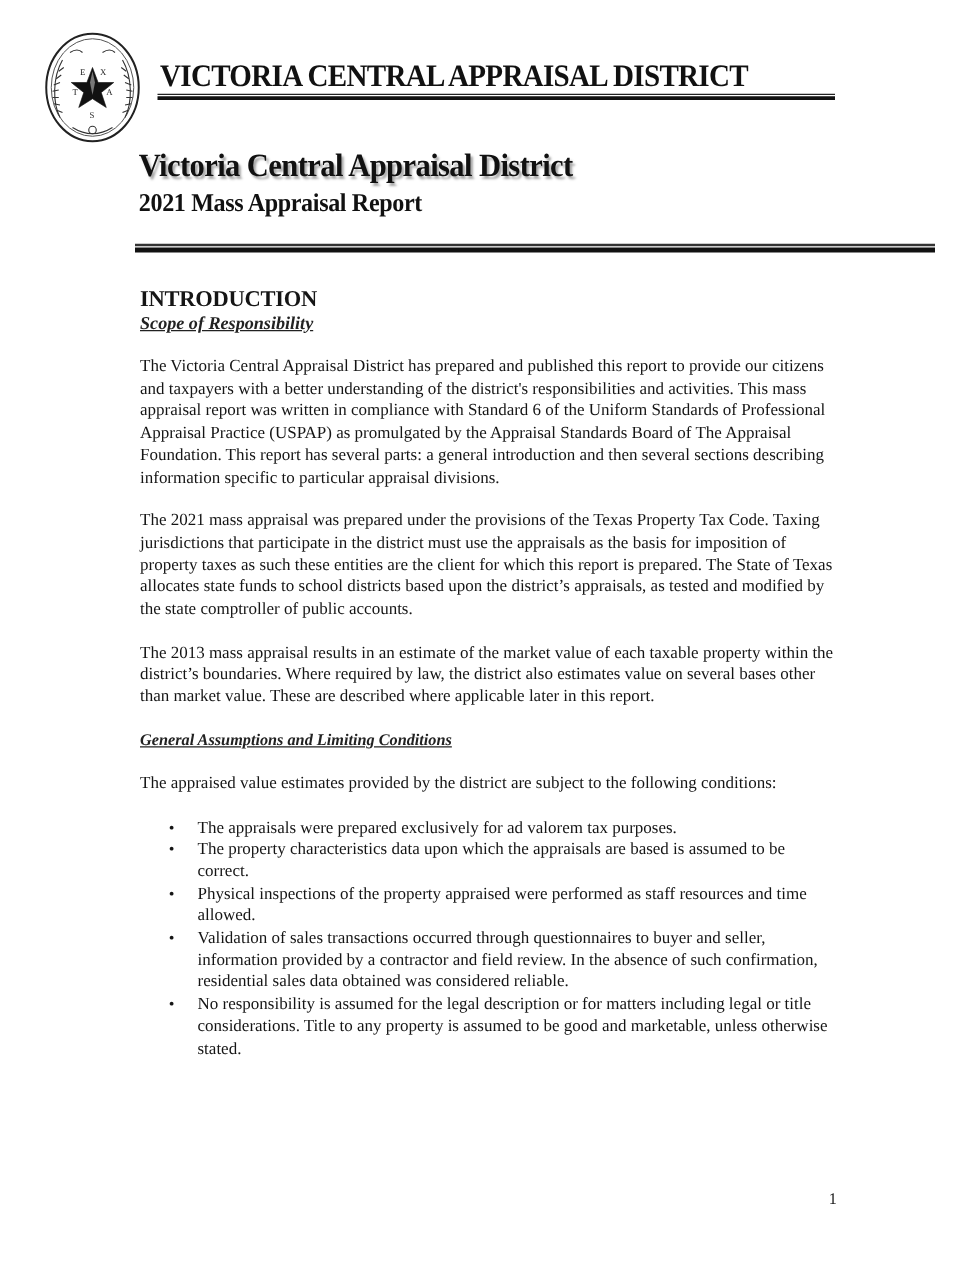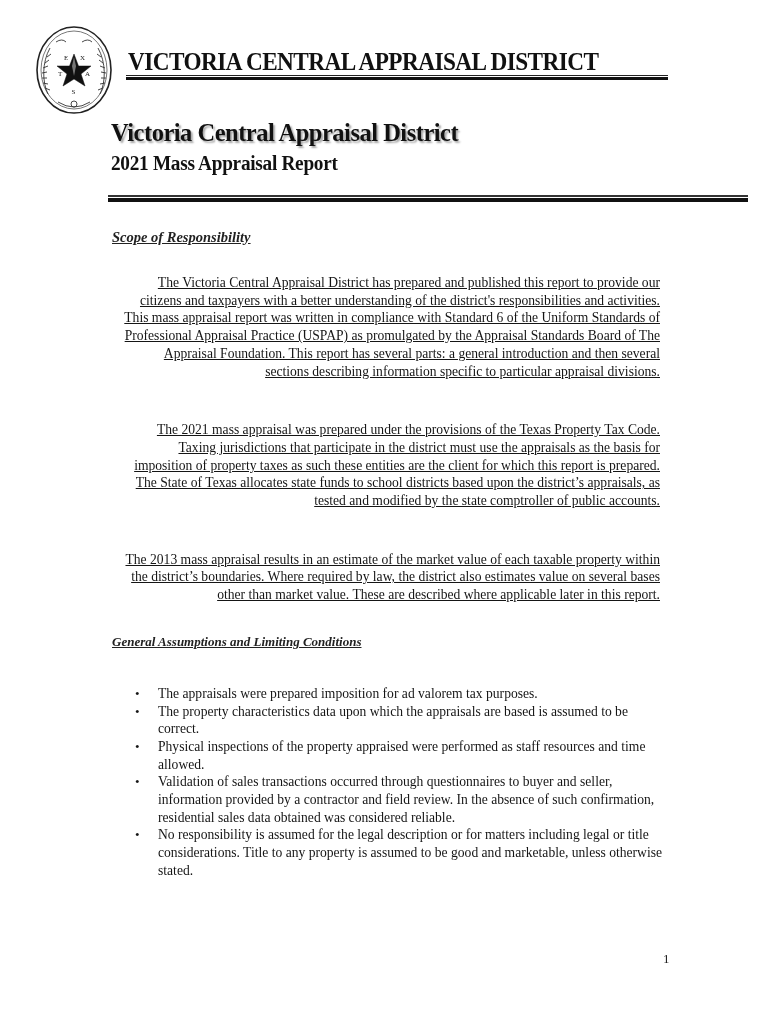--- a/index.html
+++ b/index.html
@@ -132,23 +132,22 @@
       line-height: 18px;
       text-decoration: underline;
       margin: 0 0 0 0;
       color: #222;
     }
     .h-sub.gen {
       font-size: 13px;
       line-height: 20px;
     }
     p {
-      margin: 12px;
-      text-align: right;
-      text-decoration: underline;
+      margin: 0;
+      text-align: left;
     }
     .gap-after-sub { height: 16px; }
     .gap-para { height: 17px; }
     ul.bullets {
       list-style: none;
       margin: 0;
       padding: 0;
     }
     ul.bullets li {
       position: relative;
@@ -207,41 +206,43 @@
   <div class="letterhead">VICTORIA CENTRAL APPRAISAL DISTRICT</div>
   <div class="letterhead-rule-thin"></div>
   <div class="letterhead-rule-thick"></div>
 
   <div class="title">Victoria Central Appraisal District</div>
   <div class="subtitle">2021 Mass Appraisal Report</div>
   <div class="sep-thin"></div>
   <div class="sep-thick"></div>
 
   <div class="content">
+    <h2 class="h-intro">INTRODUCTION</h2>
     <h3 class="h-sub">Scope of Responsibility</h3>
     <div class="gap-after-sub"></div>
 
     <p>The Victoria Central Appraisal District has prepared and published this report to provide our citizens and taxpayers with a better understanding of the district's responsibilities and activities. This mass appraisal report was written in compliance with Standard 6 of the Uniform Standards of Professional Appraisal Practice (USPAP) as promulgated by the Appraisal Standards Board of The Appraisal Foundation. This report has several parts: a general introduction and then several sections describing information specific to particular appraisal divisions.</p>
     <div class="gap-para"></div>
 
     <p>The 2021 mass appraisal was prepared under the provisions of the Texas Property Tax Code. Taxing jurisdictions that participate in the district must use the appraisals as the basis for imposition of property taxes as such these entities are the client for which this report is prepared. The State of Texas allocates state funds to school districts based upon the district’s appraisals, as tested and modified by the state comptroller of public accounts.</p>
     <div class="gap-para"></div>
 
     <p>The 2013 mass appraisal results in an estimate of the market value of each taxable property within the district’s boundaries. Where required by law, the district also estimates value on several bases other than market value. These are described where applicable later in this report.</p>
     <div class="gap-para" style="height:16px"></div>
 
     <h3 class="h-sub gen">General Assumptions and Limiting Conditions</h3>
     <div class="gap-after-sub" style="height:15px"></div>
 
+    <p>The appraised value estimates provided by the district are subject to the following conditions:</p>
     <div class="gap-para" style="height:18px"></div>
 
     <ul class="bullets">
       <li>
         <span class="bullet">•</span>
-        <span>The appraisals were prepared imposition for ad valorem tax purposes.</span>
+        <span>The appraisals were prepared exclusively for ad valorem tax purposes.</span>
       </li>
       <li>
         <span class="bullet">•</span>
         <span>The property characteristics data upon which the appraisals are based is assumed to be correct.</span>
       </li>
       <li>
         <span class="bullet">•</span>
         <span>Physical inspections of the property appraised were performed as staff resources and time allowed.</span>
       </li>
       <li>

